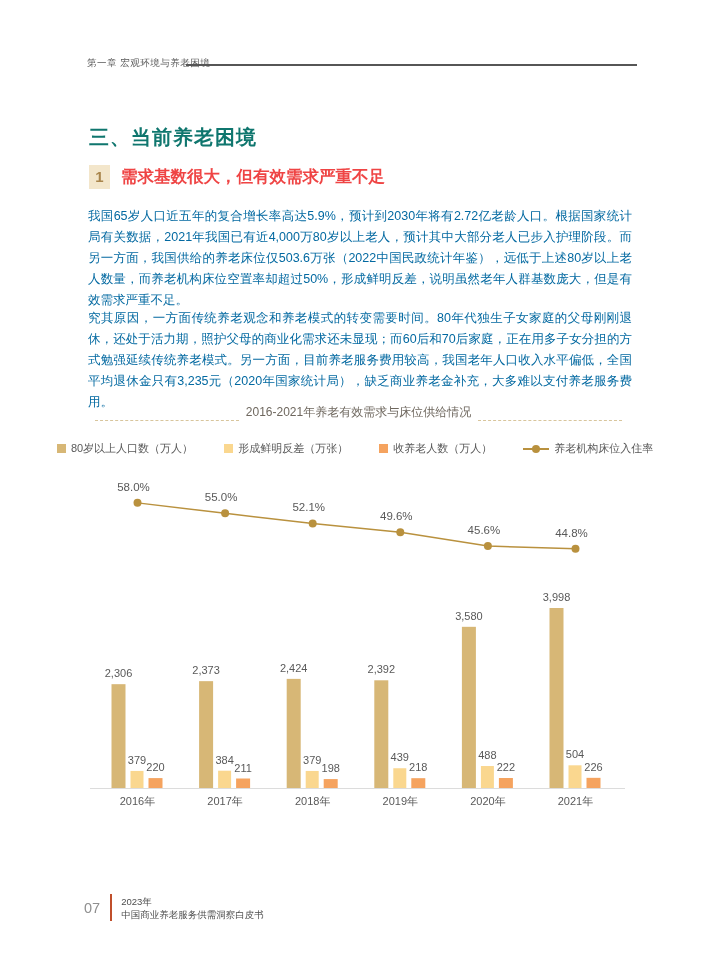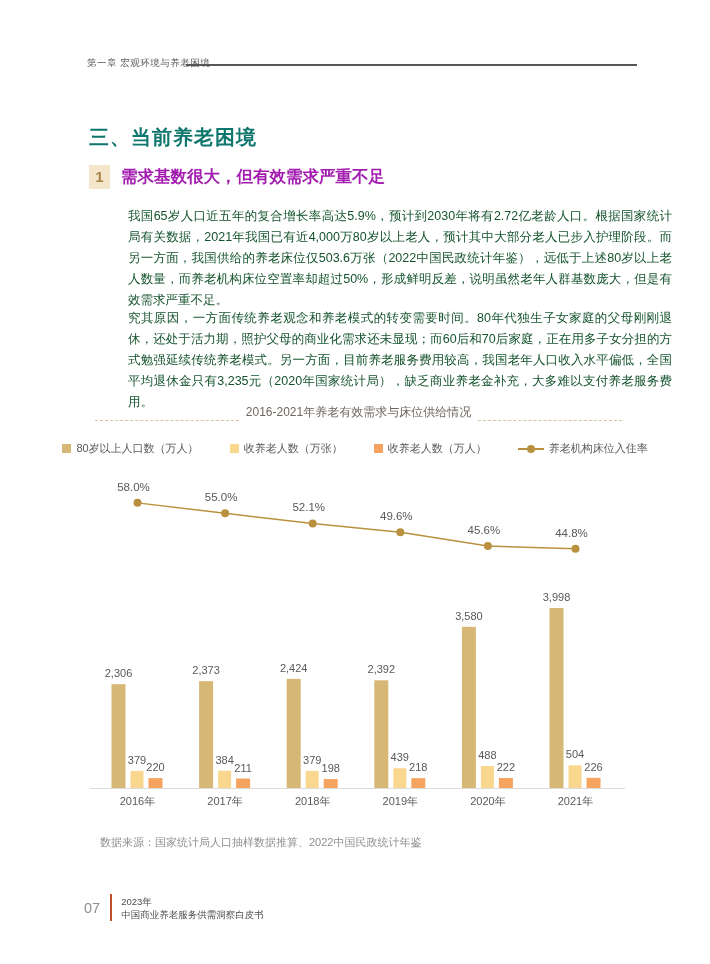--- a/index.html
+++ b/index.html
@@ -9,24 +9,24 @@
     font-family:"Liberation Sans","DejaVu Sans",sans-serif; overflow:hidden;
   }
   .chapter-label { position:absolute; left:87px; top:57px; font-size:9.5px; color:#595959; letter-spacing:0.5px; }
   .chapter-rule { position:absolute; left:186px; top:64px; width:451px; height:2px; background:#565656; }
   .doc-title { position:absolute; left:89px; top:124px; font-size:20px; font-weight:bold; color:#0f766e; letter-spacing:1px; }
   .section-head { position:absolute; left:89px; top:165px; display:flex; align-items:center; }
   .section-num {
     width:21px; height:24px; background:#f3e6cb; color:#a9854c;
     font-size:15px; font-weight:bold; text-align:center; line-height:24px;
   }
-  .section-title { margin-left:11px; font-size:16.5px; font-weight:bold; color:#a21caf; }
+  .section-title { margin-left:11px; font-size:16.5px; font-weight:bold; color:#ef4444; }
   .body-para {
     position:absolute; left:88px; width:544px; font-size:12.5px; line-height:21px;
-    color:#14532d; text-align:justify;margin-left:40px;
+    color:#0369a1; text-align:justify;
   }
   .para-1 { top:206px; }
   .para-2 { top:308px; }
   .chart-title-row {
     position:absolute; left:95px; top:404px; width:527px;
     display:flex; align-items:flex-end;
   }
   .chart-title-dash { flex:1; border-top:1px dashed #d8c59c; height:0; }
   .chart-title-text { padding:0 7px; font-size:12px; color:#6e675e; white-space:nowrap; }
   .legend-row {
@@ -70,21 +70,21 @@
     <span class="chart-title-dash"></span>
   </div>
 
   <div class="legend-row">
     <span class="legend-item">
       <span class="legend-sq" id="lg0" style="background: rgb(215, 183, 118);"></span>
       <span>80岁以上人口数（万人）</span>
     </span>
     <span class="legend-item">
       <span class="legend-sq" id="lg1" style="background: rgb(250, 215, 143);"></span>
-      <span>收养老人数（万张）</span>
+      <span>形成鲜明反差（万张）</span>
     </span>
     <span class="legend-item">
       <span class="legend-sq" id="lg2" style="background: rgb(245, 163, 95);"></span>
       <span>收养老人数（万人）</span>
     </span>
     <span class="legend-item">
       <span class="legend-line-marker">
         <span class="lm-line" id="lg3l" style="background: rgb(185, 145, 62);"></span>
         <span class="lm-dot" id="lg3d" style="background: rgb(185, 145, 62);"></span>
       </span>
@@ -144,21 +144,20 @@
       <circle cx="222.7" cy="45.4315" r="4" fill="#b9913e"></circle>
       <text x="218.7" y="33.4315" font-size="11.5" fill="#595959" text-anchor="middle" font-family="&quot;Liberation Sans&quot;,&quot;DejaVu Sans&quot;,sans-serif">52.1%</text>
       <circle cx="310.29999999999995" cy="54.144000000000005" r="4" fill="#b9913e"></circle>
       <text x="306.29999999999995" y="42.144000000000005" font-size="11.5" fill="#595959" text-anchor="middle" font-family="&quot;Liberation Sans&quot;,&quot;DejaVu Sans&quot;,sans-serif">49.6%</text>
       <circle cx="397.9" cy="68.084" r="4" fill="#b9913e"></circle>
       <text x="393.9" y="56.084" font-size="11.5" fill="#595959" text-anchor="middle" font-family="&quot;Liberation Sans&quot;,&quot;DejaVu Sans&quot;,sans-serif">45.6%</text>
       <circle cx="485.5" cy="70.87200000000001" r="4" fill="#b9913e"></circle>
       <text x="481.5" y="58.872000000000014" font-size="11.5" fill="#595959" text-anchor="middle" font-family="&quot;Liberation Sans&quot;,&quot;DejaVu Sans&quot;,sans-serif">44.8%</text>
     </svg>
 
-  <div class="data-source">数据来源：国家统计局人口抽样数据推算、2022中国民政统计年鉴</div>
 
   <div class="footer">
     <span class="footer-pageno">07</span>
     <span class="footer-bar" id="footer-bar" style="background: rgb(192, 79, 43);"></span>
     <span class="footer-lines">
       <div>2023年</div>
       <div>中国商业养老服务供需洞察白皮书</div>
     </span>
   </div>
 

